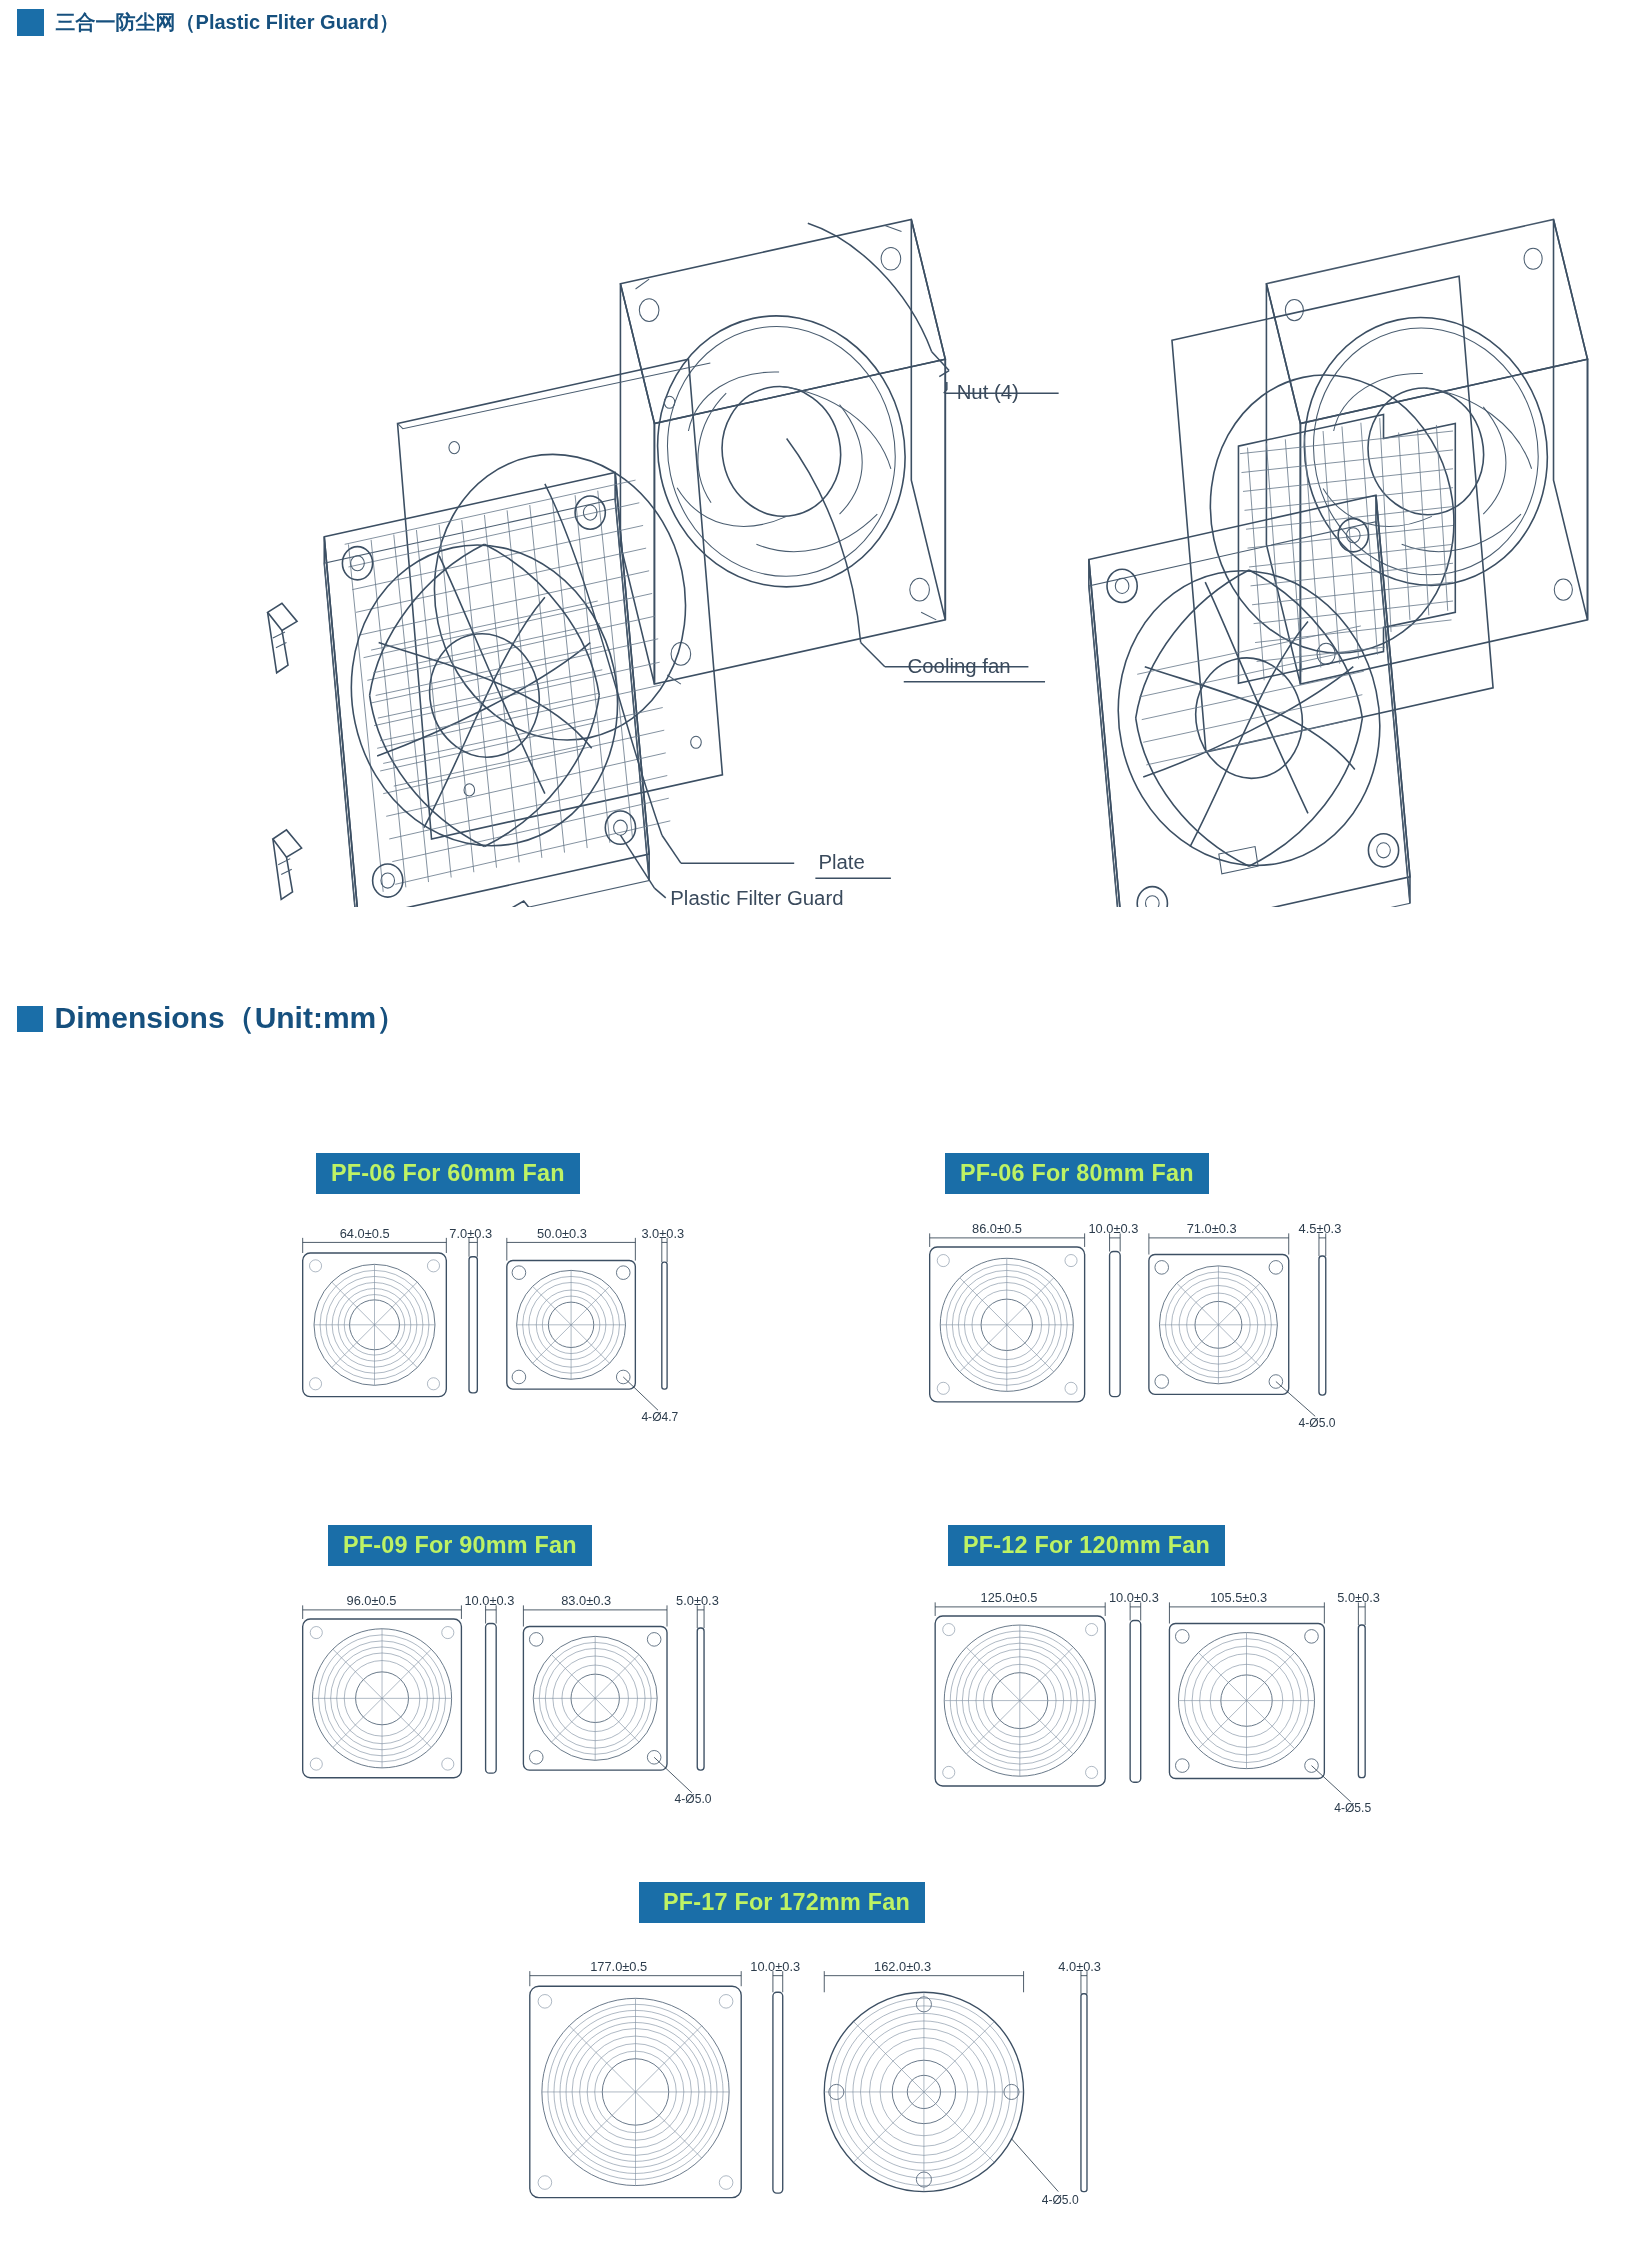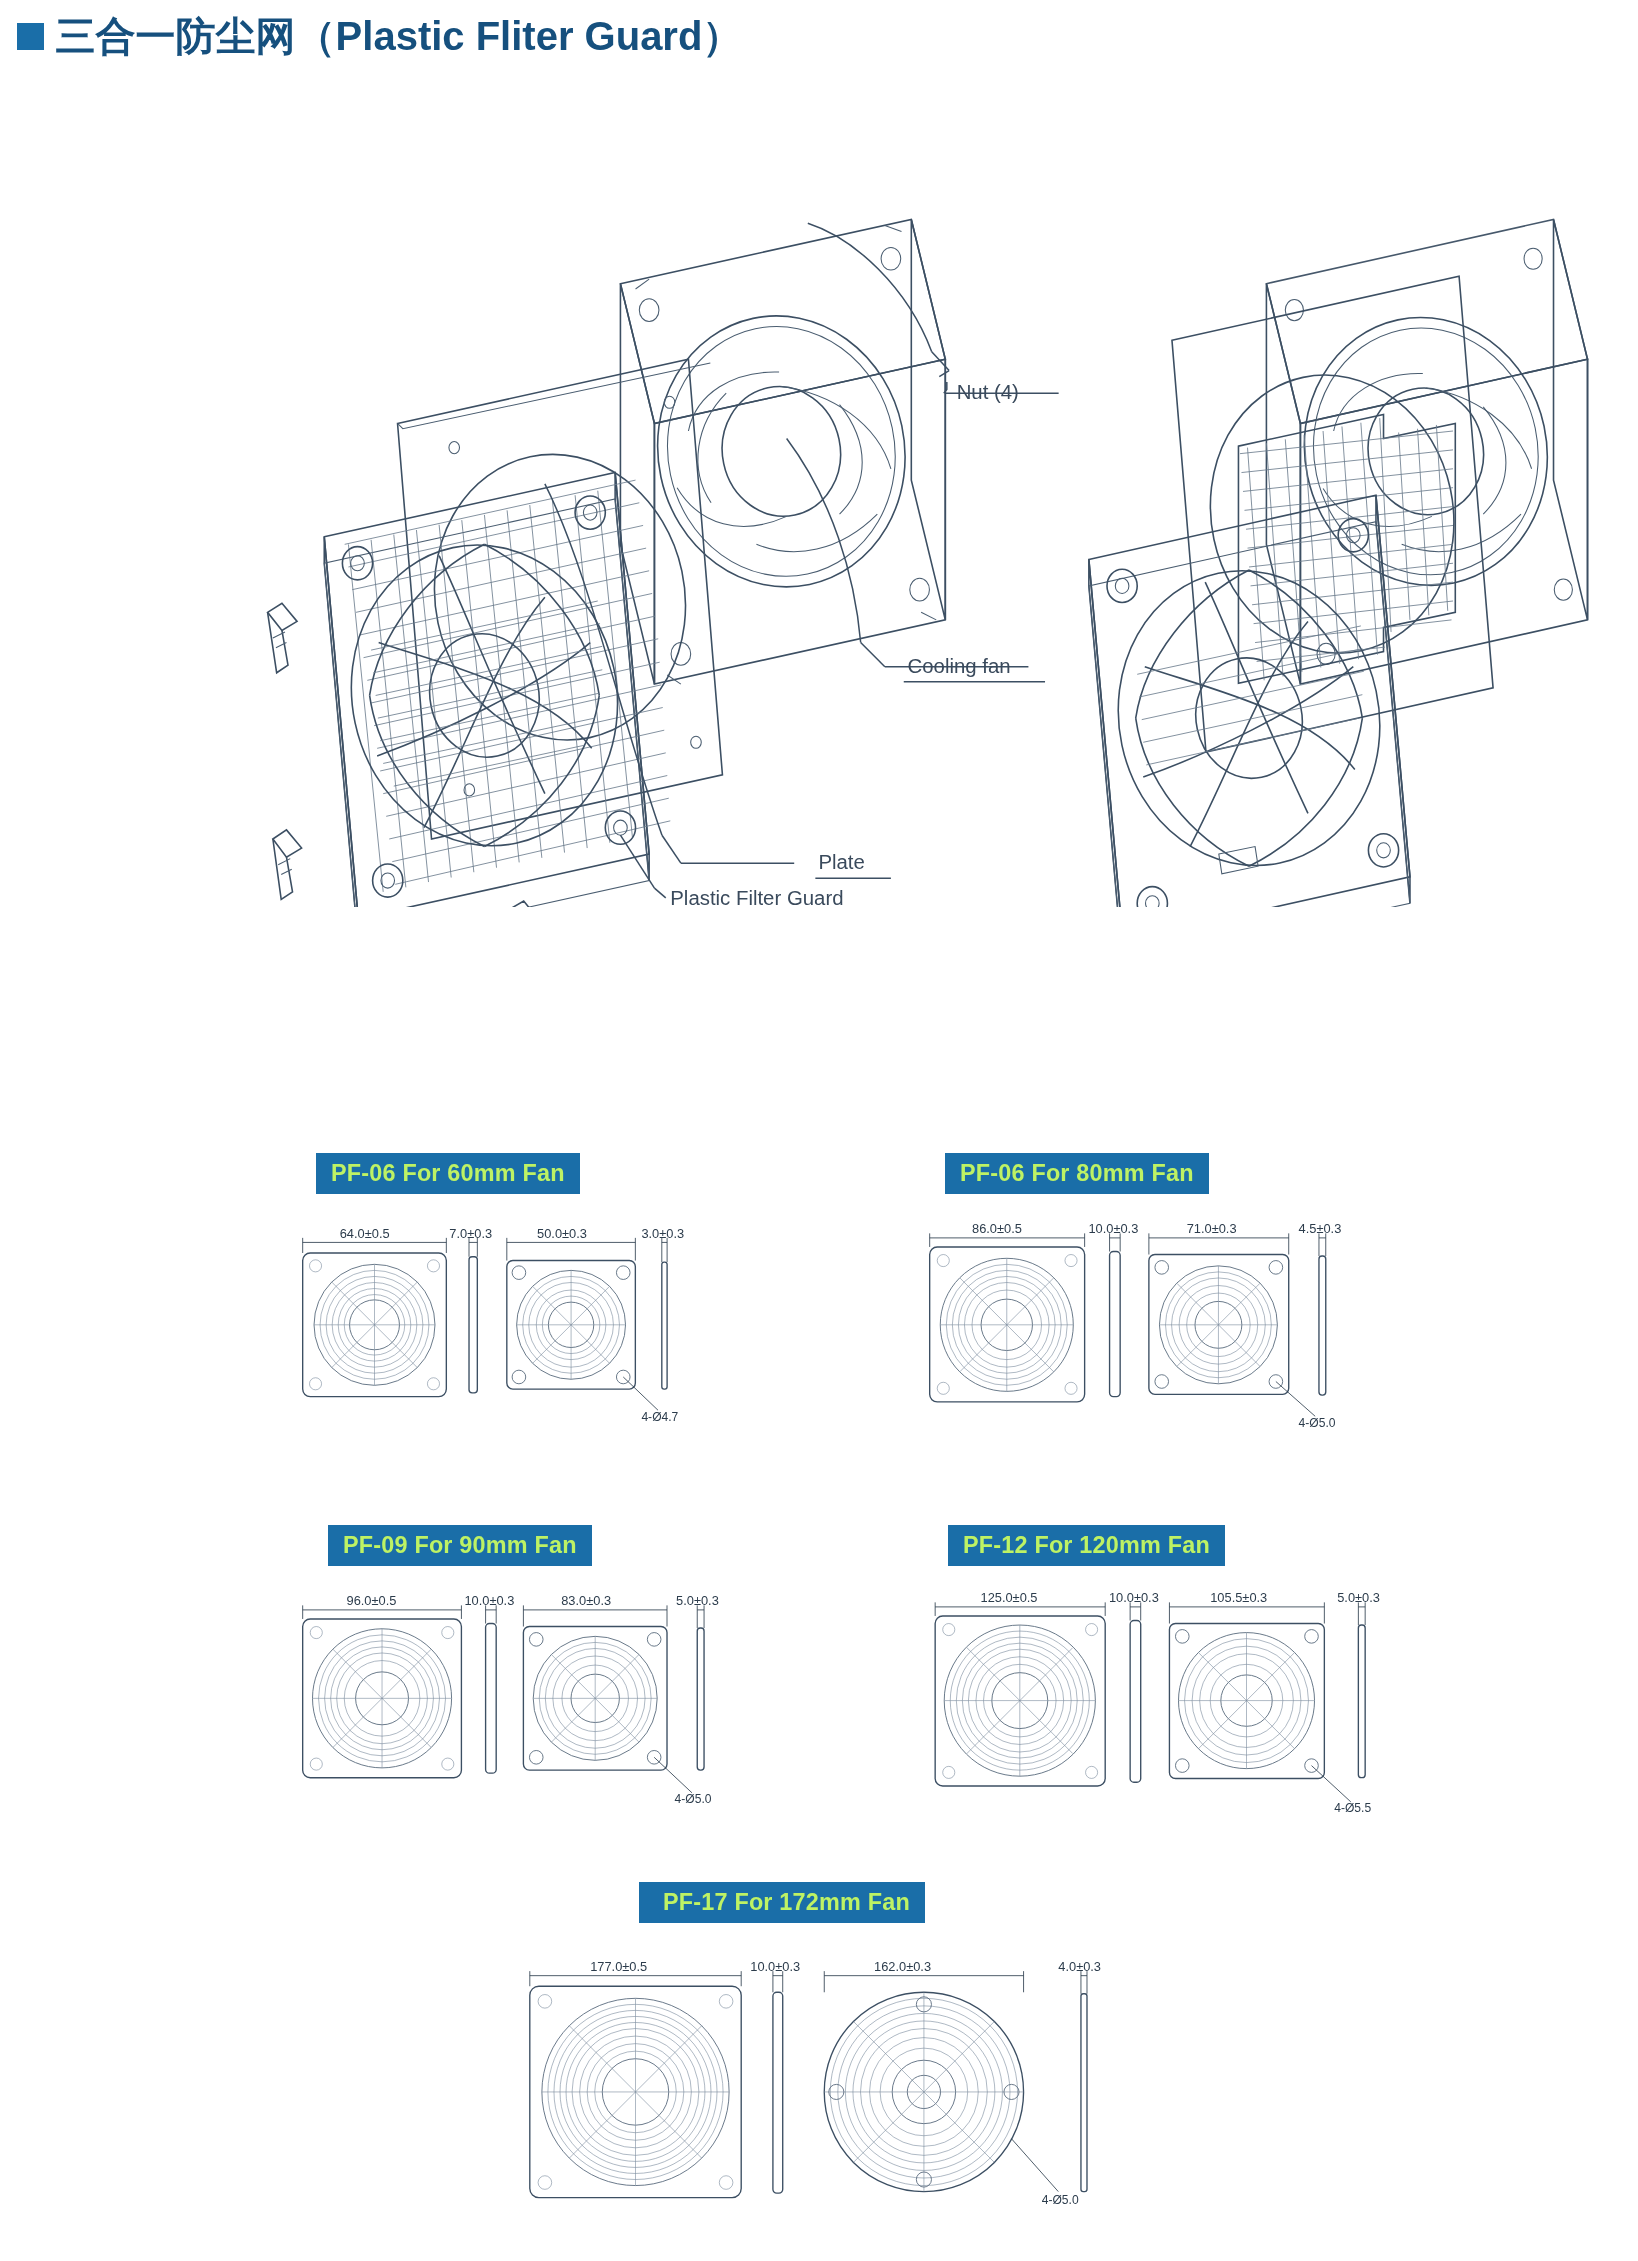--- a/index.html
+++ b/index.html
@@ -14,21 +14,21 @@
   .page{position:relative;width:1638px;height:2261px;}
 
   
   .section-header{
     display:flex;align-items:center;gap:12px;
   }
   .sq{
     width:27px;height:27px;background:#1a6ea8;display:inline-block;flex:0 0 auto;
   }
   .section-title{
-    font-size:40px;font-weight:bold;color:#16507e;letter-spacing:0px;white-space:nowrap;
+    font-size:20px;font-weight:bold;color:#16507e;letter-spacing:0px;white-space:nowrap;
   }
   #hdr-product{position:absolute;left:16.6px;top:9px;}
   #hdr-dimensions{position:absolute;left:16.6px;top:998px;}
   #hdr-dimensions .sq{width:26px;height:26px;}
   #hdr-dimensions .section-title{font-size:30px;}
 
   
   .drawing-area{position:absolute;left:16px;top:91px;width:1388px;height:816px;}
 
   svg{display:block;}
@@ -320,20 +320,24 @@
         <ellipse class="ln-thin" cx="1770" cy="588" rx="9" ry="10"></ellipse>
         <ellipse class="ln" cx="1504" cy="1075" rx="20" ry="22"></ellipse>
         <ellipse class="ln-thin" cx="1504" cy="1075" rx="9" ry="10"></ellipse>
         <ellipse class="ln" cx="1810" cy="1005" rx="20" ry="22"></ellipse>
         <ellipse class="ln-thin" cx="1810" cy="1005" rx="9" ry="10"></ellipse>
         <path class="ln-thin" d="M1592 1010 L1640 1000 L1644 1026 L1596 1036 Z"></path>
       </g>
     </svg>
   </div>
 
+  <div class="section-header" id="hdr-dimensions">
+    <span class="sq"></span>
+    <span class="section-title">Dimensions（Unit:mm）</span>
+  </div>
 
   <div class="dim-label" style="left:316px; top:1153px;">PF-06 For 60mm Fan</div>
   <div class="dim-block" style="left:280px; top:1215px;">
     <svg width="499" height="265" viewBox="0 0 660 350">
 
       <rect class="outline" x="30" y="50" width="190" height="190" rx="10"></rect>
       <circle class="inner" cx="125" cy="145" r="80"></circle>
       <circle class="inner" cx="125" cy="145" r="33"></circle>
       <g class="hair">
         <circle cx="125" cy="145" r="72"></circle>

